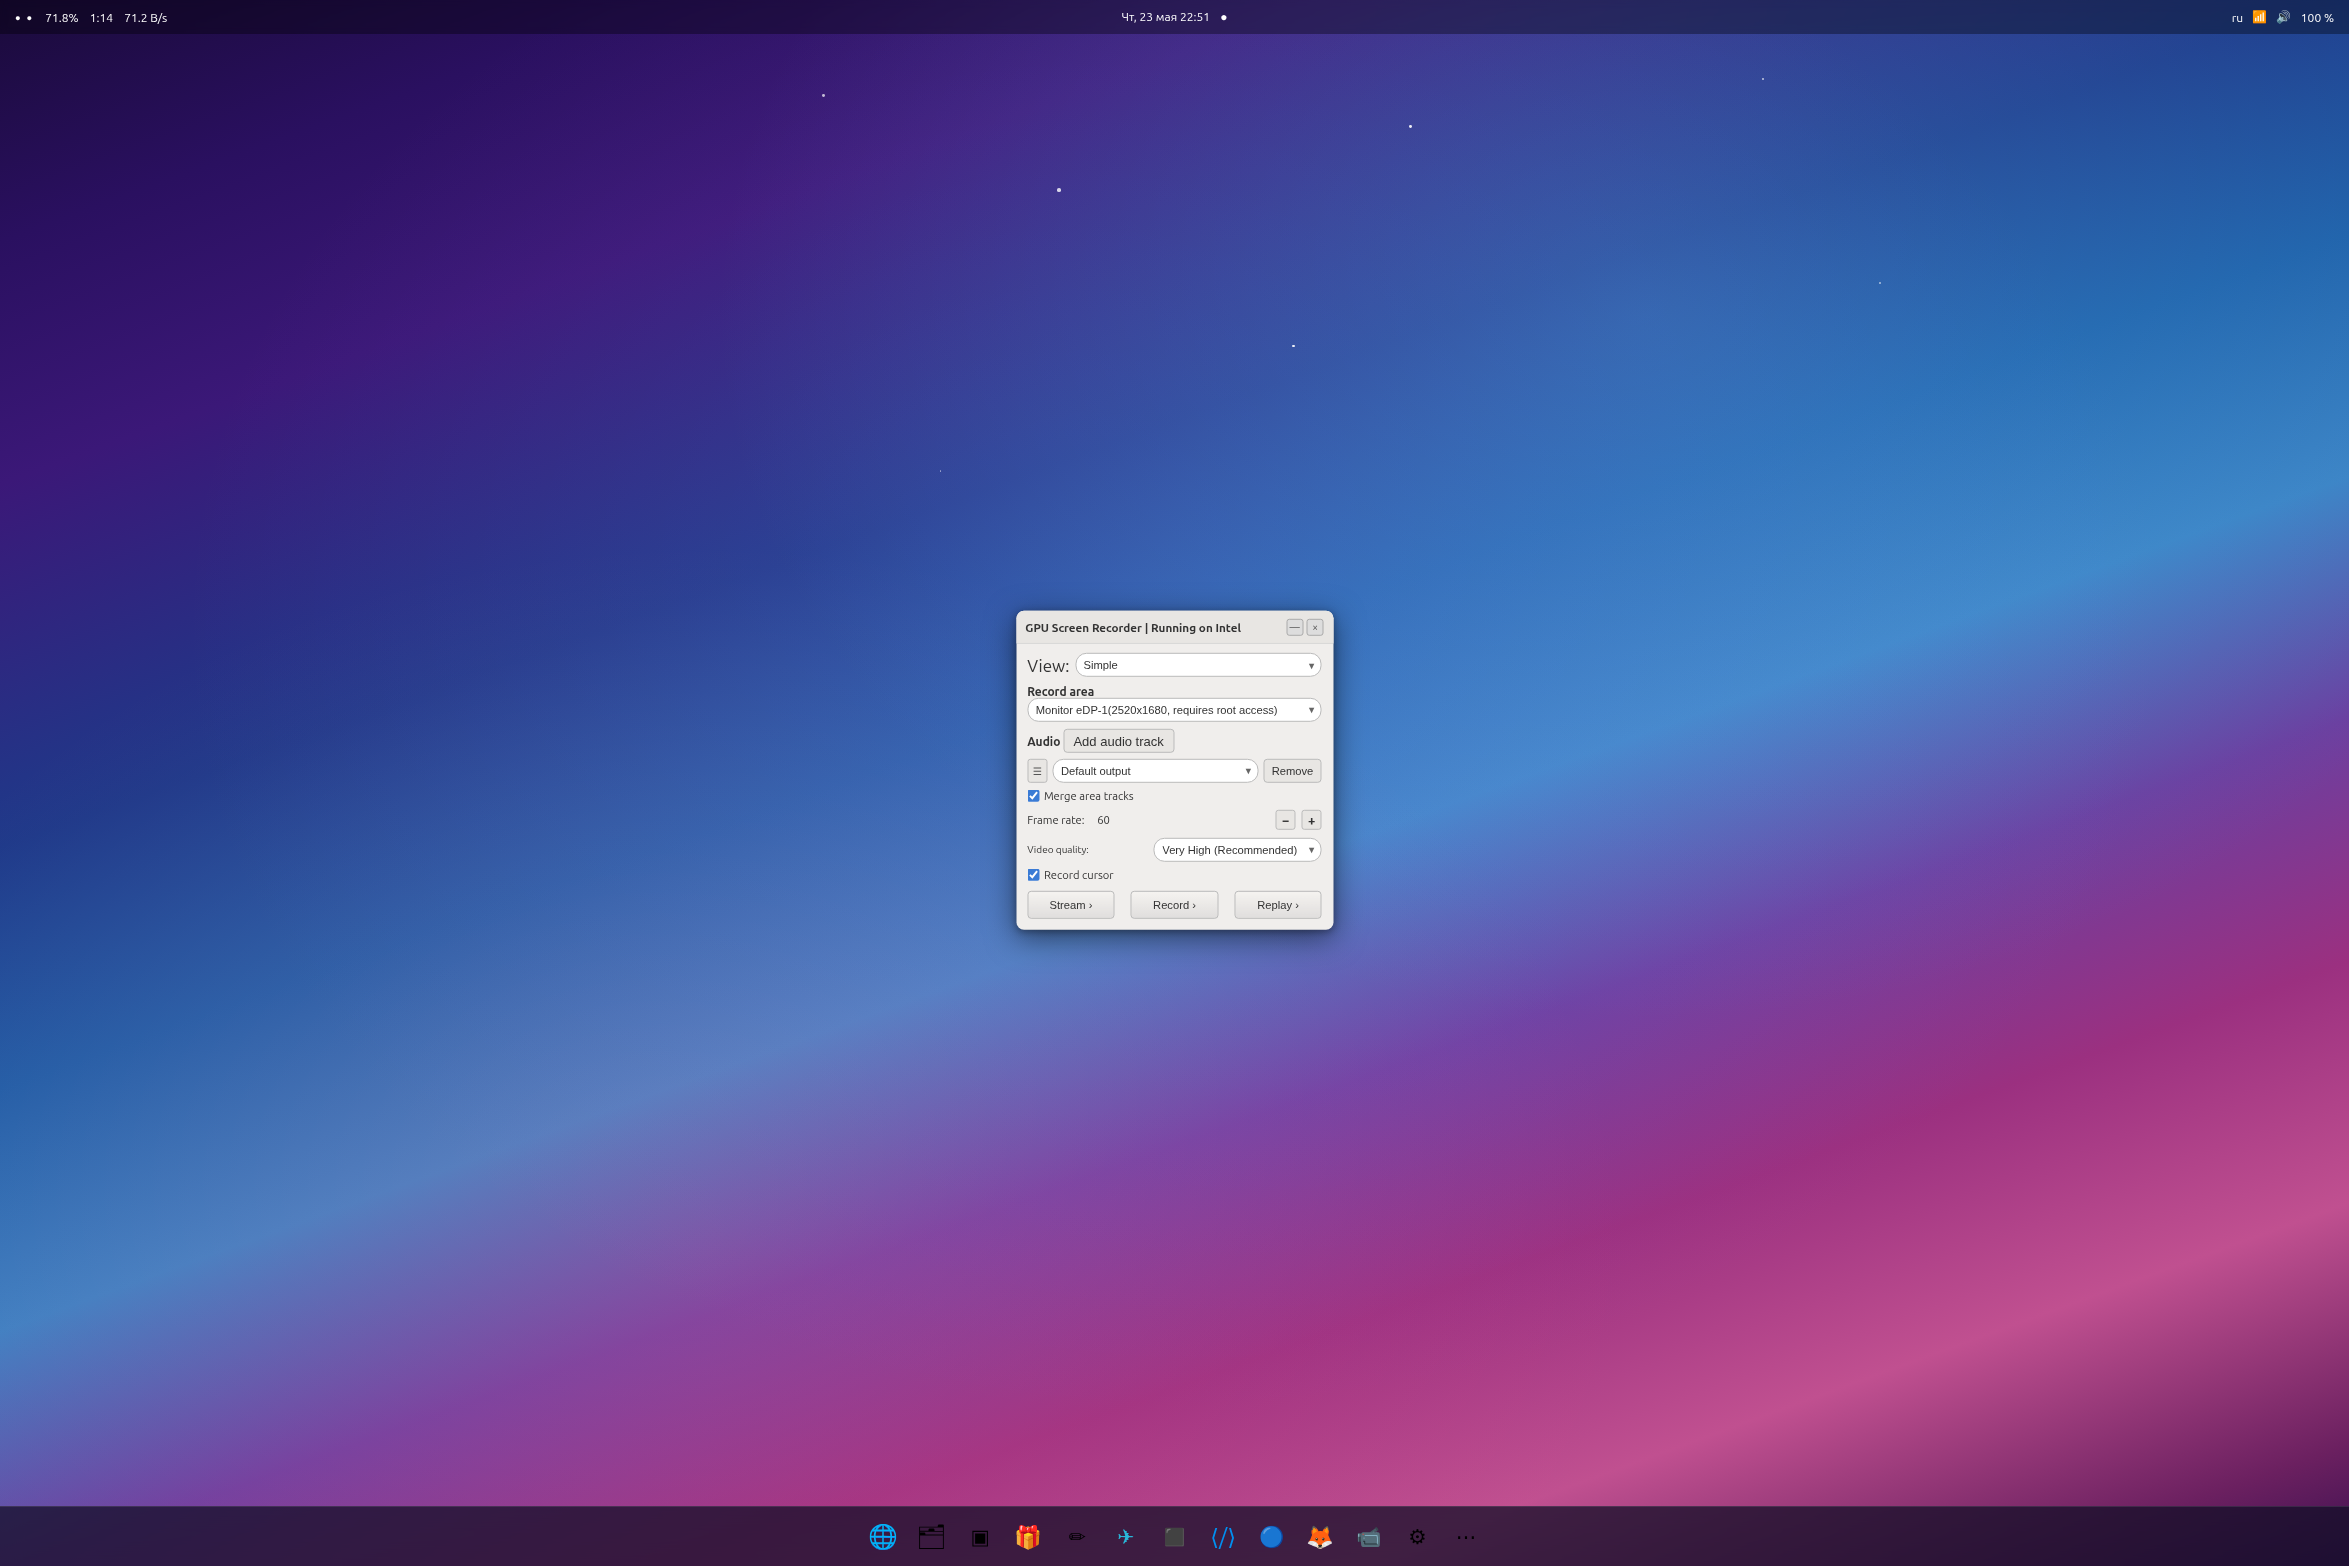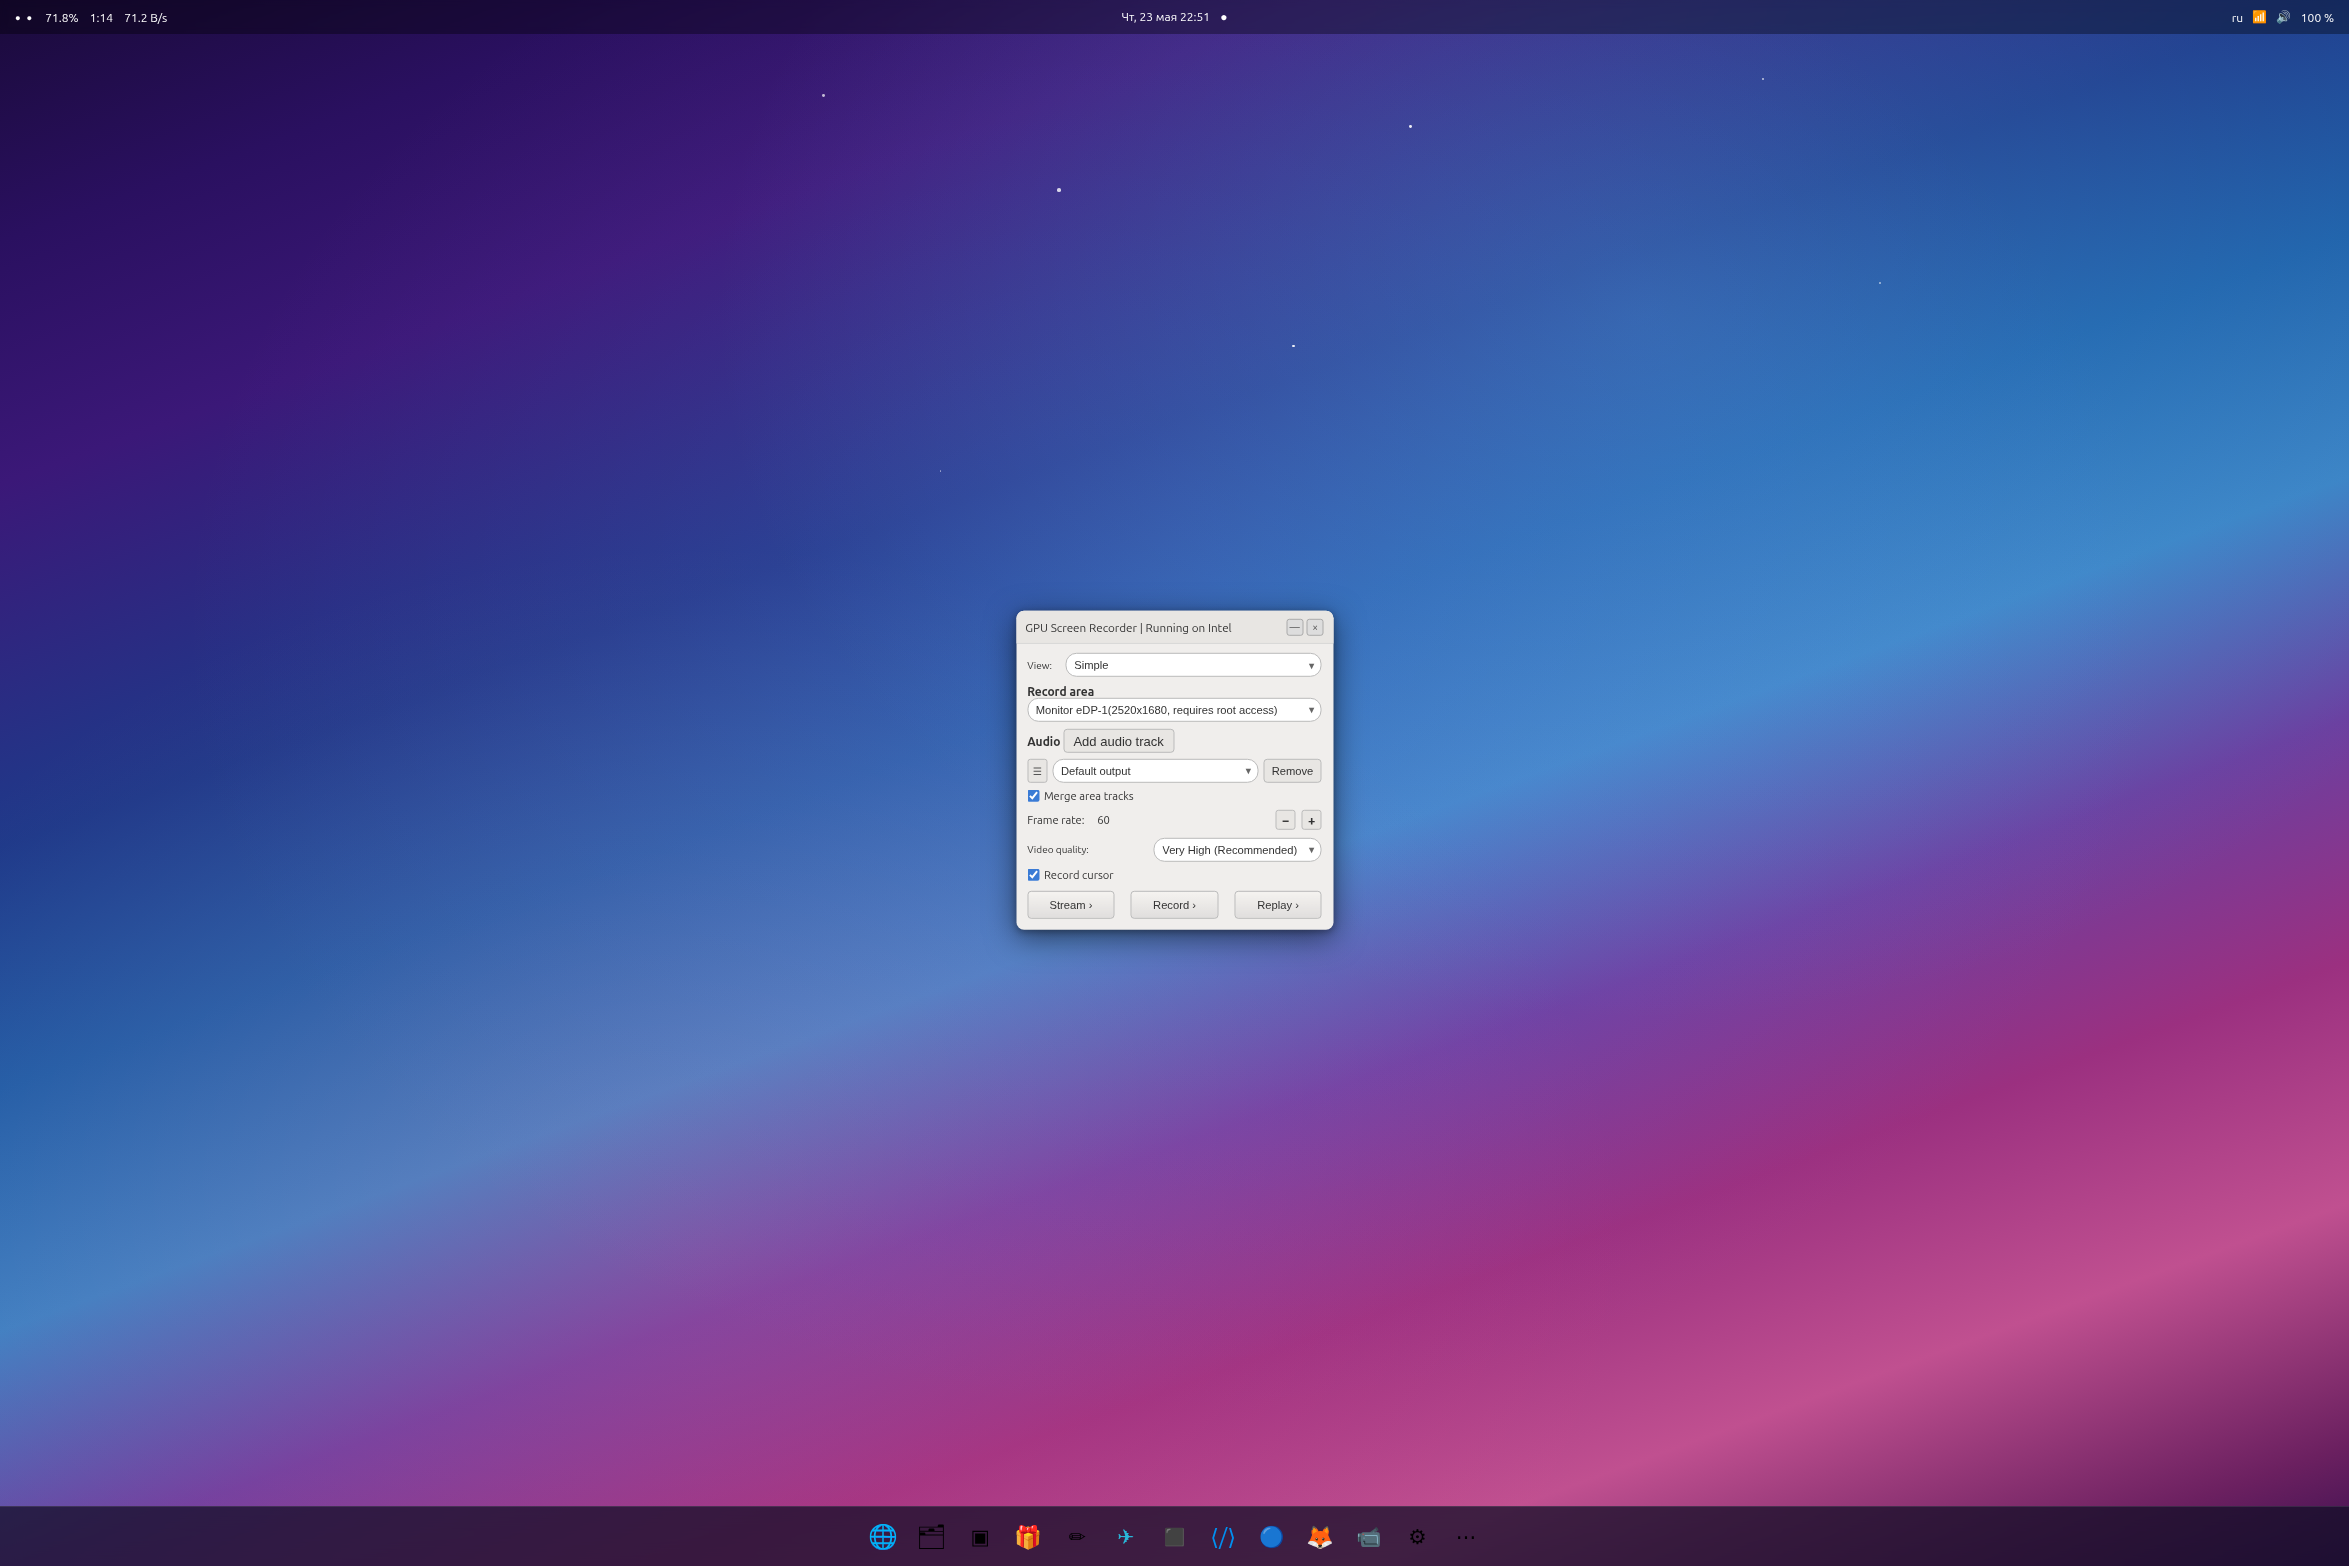--- a/index.html
+++ b/index.html
@@ -127,21 +127,21 @@
       justify-content: space-between;
       padding: 7.5px 9.3px;
       background: #e8e6e3;
       border-radius: 7.5px 7.5px 0 0;
       border-bottom: 0.9px solid #ccc;
     }
 
     #dialog-title {
       font-size: 11.7px;
       color: #333;
-      font-weight: 400;
+      font-weight: 700;
       text-align: right;
     }
 
     #dialog-controls {
       display: flex;
       gap: 3.7px;
     }
 
     .dialog-btn-minimize, .dialog-btn-close {
       width: 17px;
@@ -159,21 +159,21 @@
 
     #dialog-body {
       padding: 9.3px 11.2px 11.2px;
     }
 
     .field-row {
       margin-bottom: 7.5px;
     }
 
     .field-label {
-      font-size: 10px;
+      font-size: 17px;
       color: #333;
       margin-bottom: 2.8px;
       display: block;
     }
 
     .select-wrapper {
       position: relative;
       display: flex;
       align-items: center;
     }

